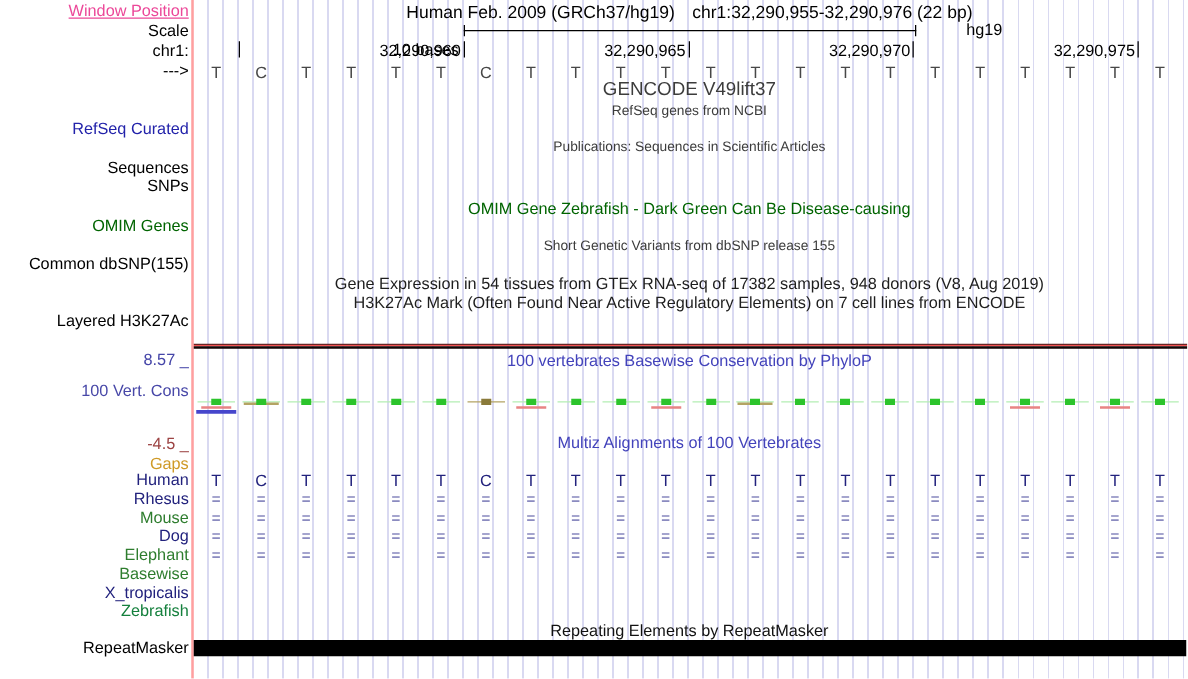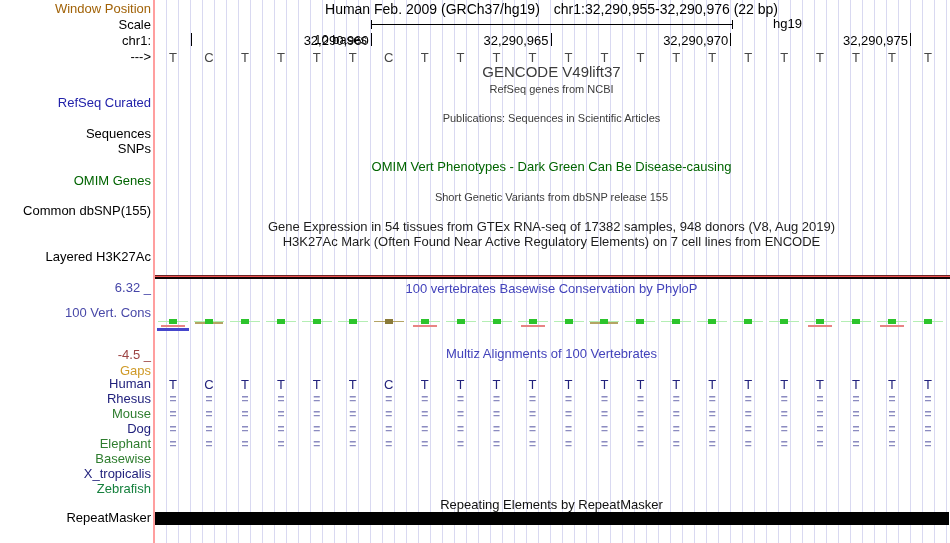--- a/index.html
+++ b/index.html
@@ -43,47 +43,47 @@
 
   <div class="tl" style="right:583px;top:33px;">10 bases</div>
   <div class="scaleline"></div>
   <div class="tl" style="left:773px;top:17px;">hg19</div>
 
   <div class="h3k" style="top: 275px; height: 1px; background: rgb(107, 37, 37);"></div>
   <div class="h3k" style="top: 276px; height: 1px; background: rgb(242, 82, 82);"></div>
   <div class="h3k" style="top: 277px; height: 2px; background: rgb(18, 5, 5);"></div>
 
   <div class="rmbar" style="background: rgb(0, 0, 0);"></div>
-<div class="ll" style="top: 2px; color: #a16207;">Window Position</div>
+<div class="ll" style="top: 2px; color: #ec4899; text-decoration: underline;">Window Position</div>
     <div class="ll" style="top: 18px; color: rgb(0, 0, 0);">Scale</div>
     <div class="ll" style="top: 34px; color: rgb(0, 0, 0);">chr1:</div>
     <div class="ll" style="top: 50px; color: rgb(0, 0, 0);">---&gt;</div>
     <div class="ll" style="top: 96px; color: rgb(34, 34, 170);">RefSeq Curated</div>
     <div class="ll" style="top: 127px; color: rgb(0, 0, 0);">Sequences</div>
     <div class="ll" style="top: 142px; color: rgb(0, 0, 0);">SNPs</div>
     <div class="ll" style="top: 174px; color: rgb(0, 100, 0);">OMIM Genes</div>
     <div class="ll" style="top: 204px; color: rgb(0, 0, 0);">Common dbSNP(155)</div>
     <div class="ll" style="top: 250px; color: rgb(0, 0, 0);">Layered H3K27Ac</div>
-    <div class="ll" style="top: 281px; color: rgb(69, 69, 168);">6.32 _</div>
+    <div class="ll" style="top: 281px; color: rgb(69, 69, 168);">8.57 _</div>
     <div class="ll" style="top: 306px; color: rgb(72, 72, 168);">100 Vert. Cons</div>
     <div class="ll" style="top: 348px; color: rgb(156, 67, 67);">-4.5 _</div>
     <div class="ll" style="top: 364px; color: rgb(207, 154, 39);">Gaps</div>
     <div class="ll" style="top: 377px; color: rgb(34, 34, 125);">Human</div>
     <div class="ll" style="top: 392px; color: rgb(34, 34, 125);">Rhesus</div>
     <div class="ll" style="top: 407px; color: rgb(46, 125, 46);">Mouse</div>
     <div class="ll" style="top: 422px; color: rgb(34, 34, 125);">Dog</div>
     <div class="ll" style="top: 437px; color: rgb(46, 125, 46);">Elephant</div>
     <div class="ll" style="top: 452px; color: rgb(46, 125, 46);">Basewise</div>
     <div class="ll" style="top: 467px; color: rgb(34, 34, 125);">X_tropicalis</div>
     <div class="ll" style="top: 482px; color: #15803d;">Zebrafish</div>
     <div class="ll" style="top: 511px; color: rgb(0, 0, 0);">RepeatMasker</div>
     <div class="ct" style="top: 65px; color: rgb(60, 60, 60); font-size: 15px;">GENCODE V49lift37</div>
     <div class="ct" style="top: 82px; color: rgb(60, 60, 60); font-size: 11px;">RefSeq genes from NCBI</div>
     <div class="ct" style="top: 111px; color: rgb(60, 60, 60); font-size: 11px;">Publications: Sequences in Scientific Articles</div>
-    <div class="ct" style="top: 160px; color: rgb(0, 100, 0); font-size: 13px;">OMIM Vert Phenotypes - Dark Green Can Be Disease-causing</div>
+    <div class="ct" style="top: 160px; color: rgb(0, 100, 0); font-size: 13px;">OMIM Gene Zebrafish - Dark Green Can Be Disease-causing</div>
     <div class="ct" style="top: 190px; color: rgb(60, 60, 60); font-size: 11px;">Short Genetic Variants from dbSNP release 155</div>
     <div class="ct" style="top: 220px; color: rgb(30, 30, 30); font-size: 13px;">Gene Expression in 54 tissues from GTEx RNA-seq of 17382 samples, 948 donors (V8, Aug 2019)</div>
     <div class="ct" style="top: 235px; color: rgb(30, 30, 30); font-size: 13px;">H3K27Ac Mark (Often Found Near Active Regulatory Elements) on 7 cell lines from ENCODE</div>
     <div class="ct" style="top: 282px; color: rgb(67, 67, 187); font-size: 13px;">100 vertebrates Basewise Conservation by PhyloP</div>
     <div class="ct" style="top: 347px; color: rgb(67, 67, 187); font-size: 13px;">Multiz Alignments of 100 Vertebrates</div>
     <div class="ct" style="top: 498px; color: rgb(17, 17, 17); font-size: 13px;">Repeating Elements by RepeatMasker</div>
     <div class="tick" style="left: 190.9px; top: 33px;"></div>
     <div class="tick" style="left: 370.7px; top: 33px;"></div>
     <div class="tl" style="right: 581.3px; top: 34px;">32,290,960</div>
     <div class="tick" style="left: 550.5px; top: 33px;"></div>

